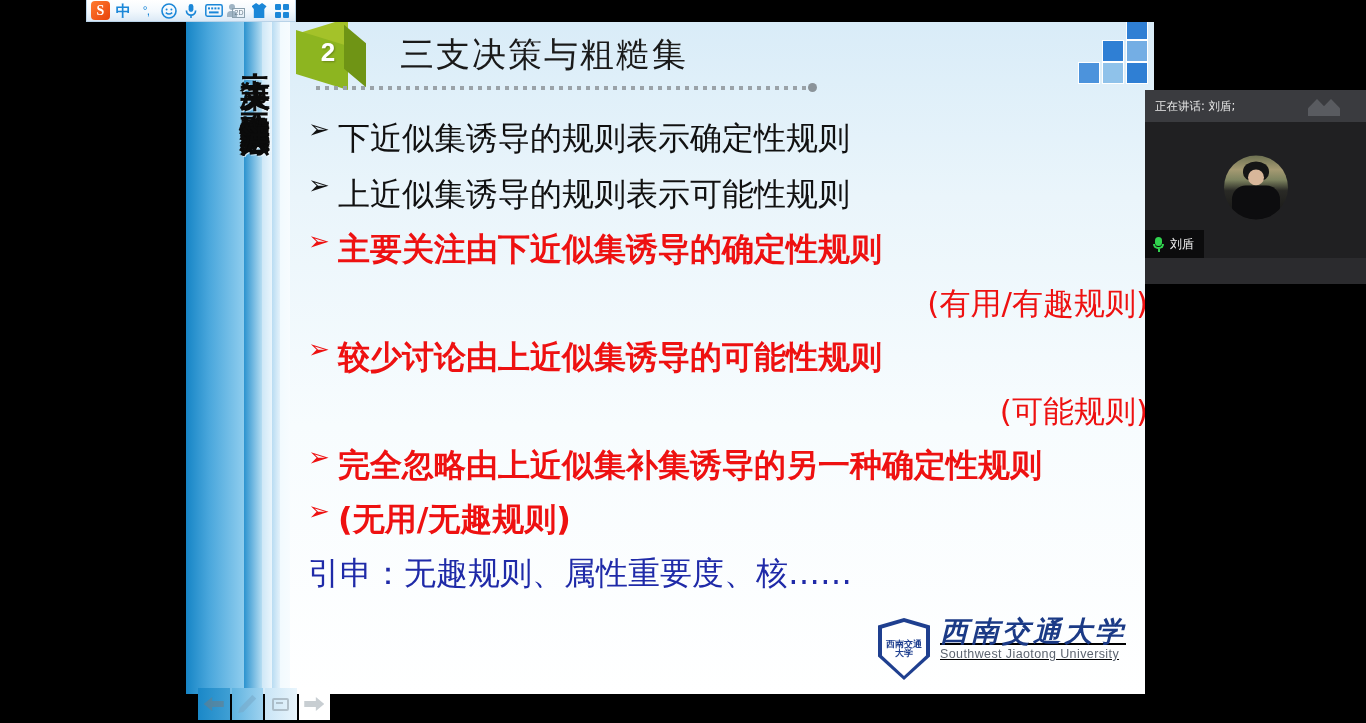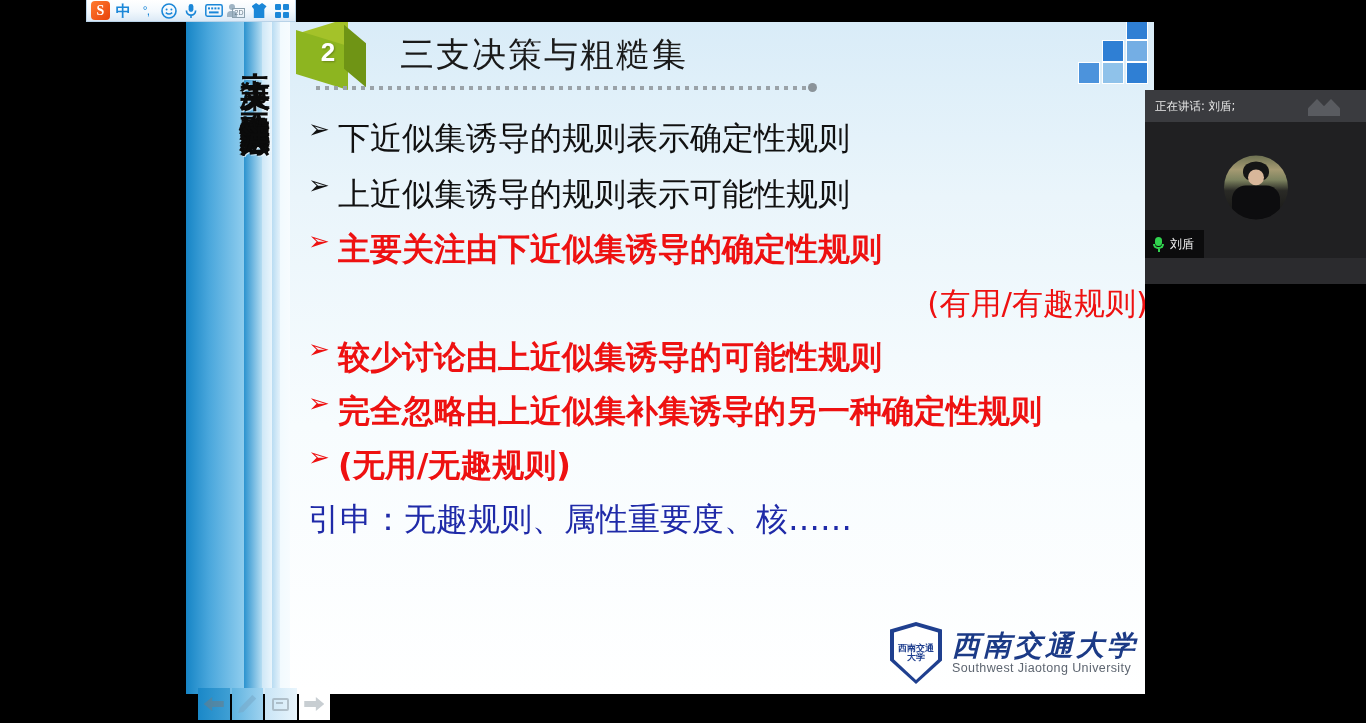--- a/index.html
+++ b/index.html
@@ -104,21 +104,21 @@
   .btext { flex:1; }
 
   .l-black { color:#111; font-size:32px; line-height:56px; }
   .l-red   { color:#ee1111; font-size:32px; line-height:54px; font-weight:bold; }
   .l-red-sub{ color:#ee1111; font-size:31px; line-height:54px; padding-left:30px;text-align:right; }
   .l-blue  { color:#1f2aa8; font-size:32px; line-height:54px; }
   .l-red .bullet, .l-red-sub .bullet { color:#ee1111; }
   .l-black .bullet{ color:#111; }
 
   
-  #uni { position:absolute; right:16px; bottom:6px; height:70px; display:flex; align-items:center; gap:10px; }
+  #uni { position:absolute; right:28px; bottom:6px; height:70px; display:flex; gap:10px;text-decoration:underline; }
   #uni .shield { width:52px;height:62px;position:relative; }
   #uni .shield .outer{position:absolute;inset:0;background:#1f3f8f;
     clip-path:polygon(50% 0,100% 12%,100% 62%,50% 100%,0 62%,0 12%);}
   #uni .shield .inner{position:absolute;inset:4px;background:#fff;
     clip-path:polygon(50% 0,100% 12%,100% 62%,50% 100%,0 62%,0 12%);}
   #uni .shield .mark{position:absolute;inset:8px;color:#1f3f8f;font-size:9px;
     display:flex;align-items:center;justify-content:center;text-align:center;line-height:1.05;
     font-family:"DejaVu Sans",sans-serif;font-weight:bold;}
   #uni .names{display:flex;flex-direction:column;gap:1px;}
   #uni .cn{font-family:"DejaVu Serif",serif;font-size:28px;font-weight:bold;color:#1b3a86;
@@ -299,20 +299,23 @@
 
         <div class="line l-red-sub">
           <span class="btext">(有用/有趣规则)</span>
         </div>
 
         <div class="line l-red">
           <span class="bullet">➢</span>
           <span class="btext">较少讨论由上近似集诱导的可能性规则</span>
         </div>
 
+        <div class="line l-red-sub">
+          <span class="btext">(可能规则)</span>
+        </div>
 
         <div class="line l-red">
           <span class="bullet">➢</span>
           <span class="btext">完全忽略由上近似集补集诱导的另一种确定性规则</span>
         </div>
 
         <div class="line l-red">
           <span class="bullet">➢</span>
           <span class="btext">(无用/无趣规则)</span>
         </div>

